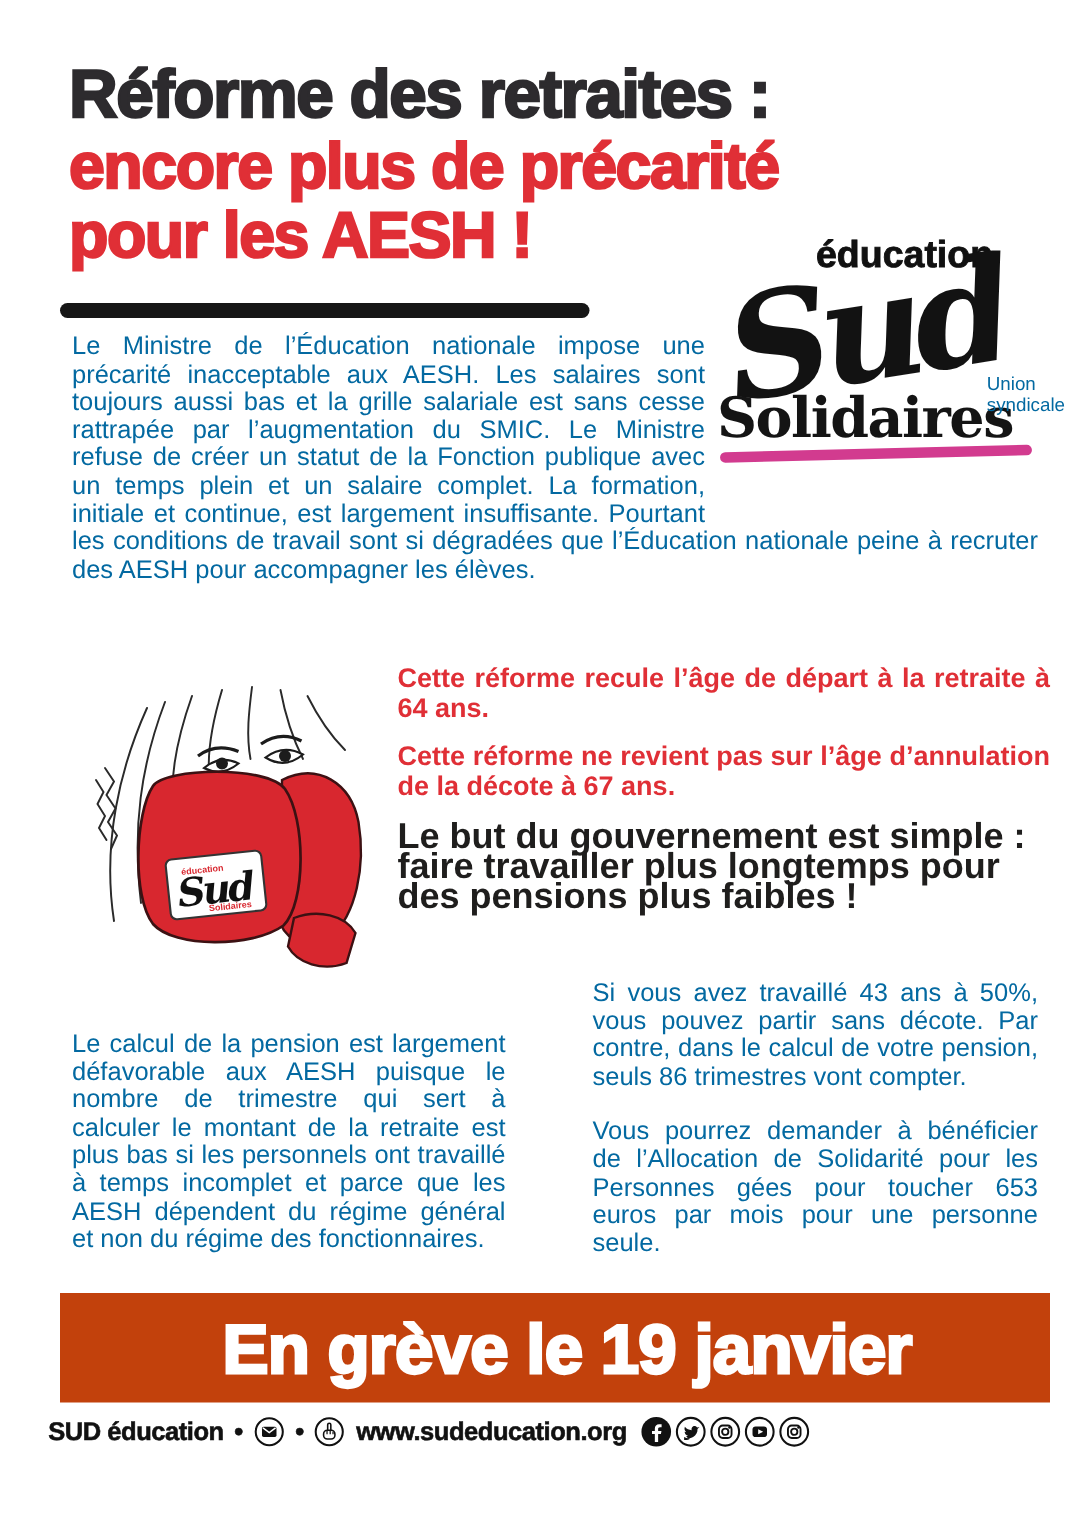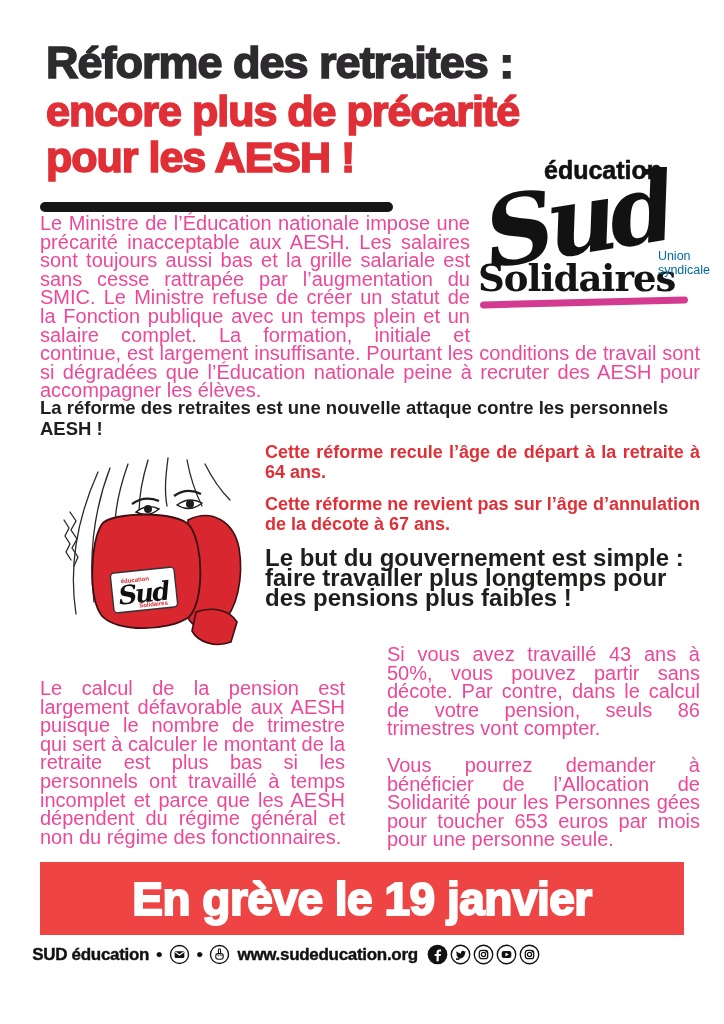--- a/index.html
+++ b/index.html
@@ -18,21 +18,21 @@
   .logo{position:absolute;left:478px;top:156px;width:232px;height:184px;}
   .logo-edu{margin-left:66px;font-size:25px;font-weight:bold;color:#111;-webkit-text-stroke:0.6px #111;}
   .logo-sud-svg{display:block;margin-top:-18px;}
   .logo-union{position:absolute;right:0px;top:94px;font-size:12.5px;line-height:13.5px;color:#0369a1;}
   .logo-sol{font-family:"DejaVu Serif",serif;font-weight:bold;font-size:37px;line-height:38px;
             letter-spacing:-1px;color:#141414;margin-top:-8px;}
   .logo-underline{width:208px;height:7px;background:#d23b8f;border-radius:4px;
                   transform:rotate(-1.4deg);margin-top:2px;margin-left:2px;}
 
   
-  .body-text{font-size:20px;line-height:18.6px;text-align:justify;color:#ec4899;margin:0;}
+  .body-text{font-size:17px;line-height:18.6px;text-align:justify;color:#0369a1;margin:8px;}
   .intro{position:absolute;left:40px;top:214px;width:660px;}
   .logo-spacer{float:right;width:230px;height:126px;}
 
   .attack{position:absolute;left:40px;top:398px;width:656px;
           font-size:18.5px;line-height:20.5px;font-weight:bold;color:#1f1e1d;}
 
   
   .mid{position:absolute;left:40px;top:442px;width:660px;display:flex;}
   .fist-art{width:225px;flex:0 0 225px;padding-top:8px;}
   .bullets{width:435px;flex:1;}
@@ -41,22 +41,22 @@
   .goal{font-size:24px;line-height:20px;font-weight:bold;color:#1f1e1d;
         text-align:left;margin:14px 0 0 0;}
 
   
   .cols{position:absolute;left:40px;top:645px;width:660px;display:flex;gap:42px;}
   .col-left{width:305px;flex:0 0 305px;padding-top:34px;}
   .col-right{width:313px;flex:1;}
   .col-right p + p{margin-top:18px;}
 
   
-  .banner{position:absolute;left:40px;top:862px;width:644px;height:73px;background:#ef4444;
-          display:flex;align-items:center;justify-content:center;}
+  .banner{position:absolute;left:40px;top:862px;width:644px;height:73px;background:#c2410c;
+          display:flex;align-items:center;justify-content:center;padding-left:16px;}
   .banner-text{color:#fff;font-size:46px;font-weight:bold;-webkit-text-stroke:2px #fff;letter-spacing:-0.5px;}
 
   
   .footer{position:absolute;left:0;top:944px;width:572px;display:flex;align-items:center;
           justify-content:center;gap:7px;font-size:17px;font-weight:bold;color:#111;
           letter-spacing:-0.3px;-webkit-text-stroke:0.4px #111;}
   .footer .icon{display:inline-flex;vertical-align:middle;}
   .dot{font-size:17px;}
   .social{display:inline-flex;gap:2px;margin-left:2px;}
 </style>
@@ -83,24 +83,20 @@
     </div>
     <div class="logo-sol">Solidaires</div>
     <div class="logo-underline"></div>
   </div>
 
   <div class="intro">
     <div class="logo-spacer"></div>
     <p class="body-text">Le Ministre de l’Éducation nationale impose une précarité inacceptable aux AESH. Les salaires sont toujours aussi bas et la grille salariale est sans cesse rattrapée par l’augmentation du SMIC.  Le Ministre refuse de créer un statut de la Fonction publique avec un temps plein et un salaire complet. La formation, initiale et continue, est largement insuffisante. Pourtant les conditions de travail sont si dégradées que l’Éducation nationale peine à recruter des AESH pour accompagner les élèves.</p>
   </div>
 
-  <div class="attack">
-    <div>La réforme des retraites est une nouvelle attaque contre les personnels</div>
-    <div>AESH !</div>
-  </div>
 
   <div class="mid">
     <div class="fist-art">
       <svg width="205" height="198" viewBox="0 0 205 198">
 
         <g stroke="#2a2a2a" stroke-width="1.3" fill="none" stroke-linecap="round">
           <path d="M58,22 C40,62 28,112 36,164"></path>
           <path d="M70,18 C54,60 48,102 54,152"></path>
           <path d="M88,14 C78,42 72,72 76,98"></path>
           <path d="M108,10 C102,30 97,52 100,72"></path>

